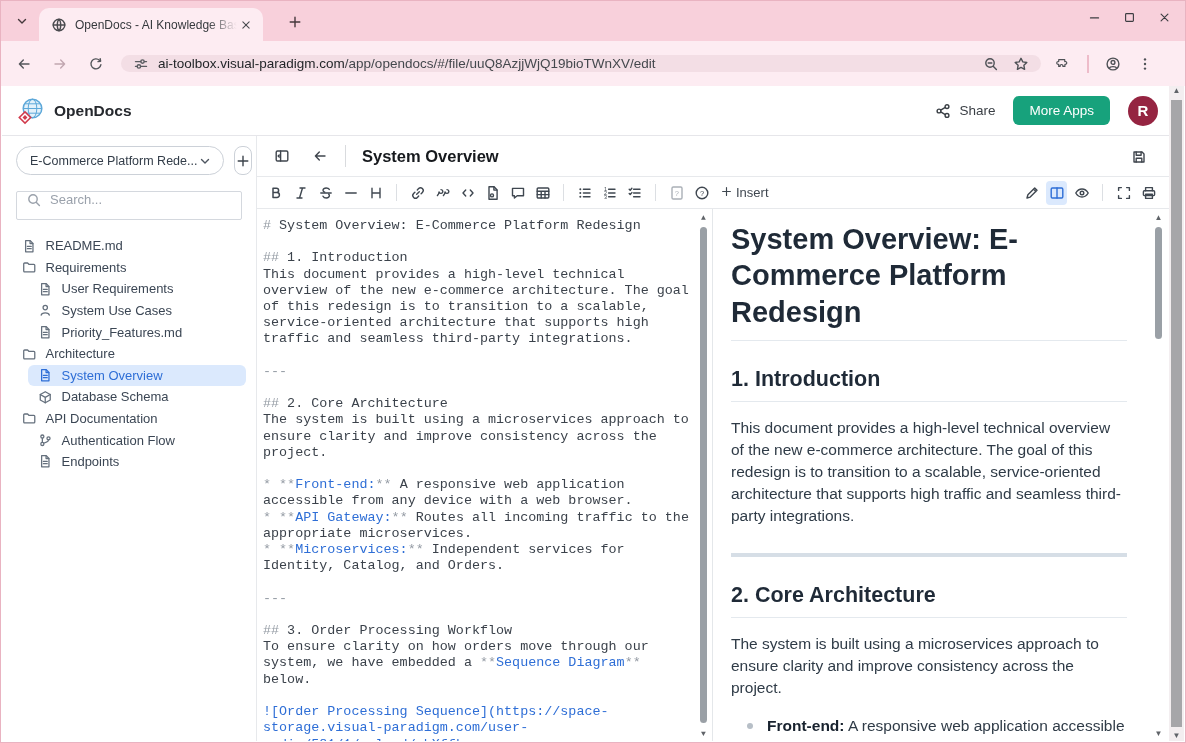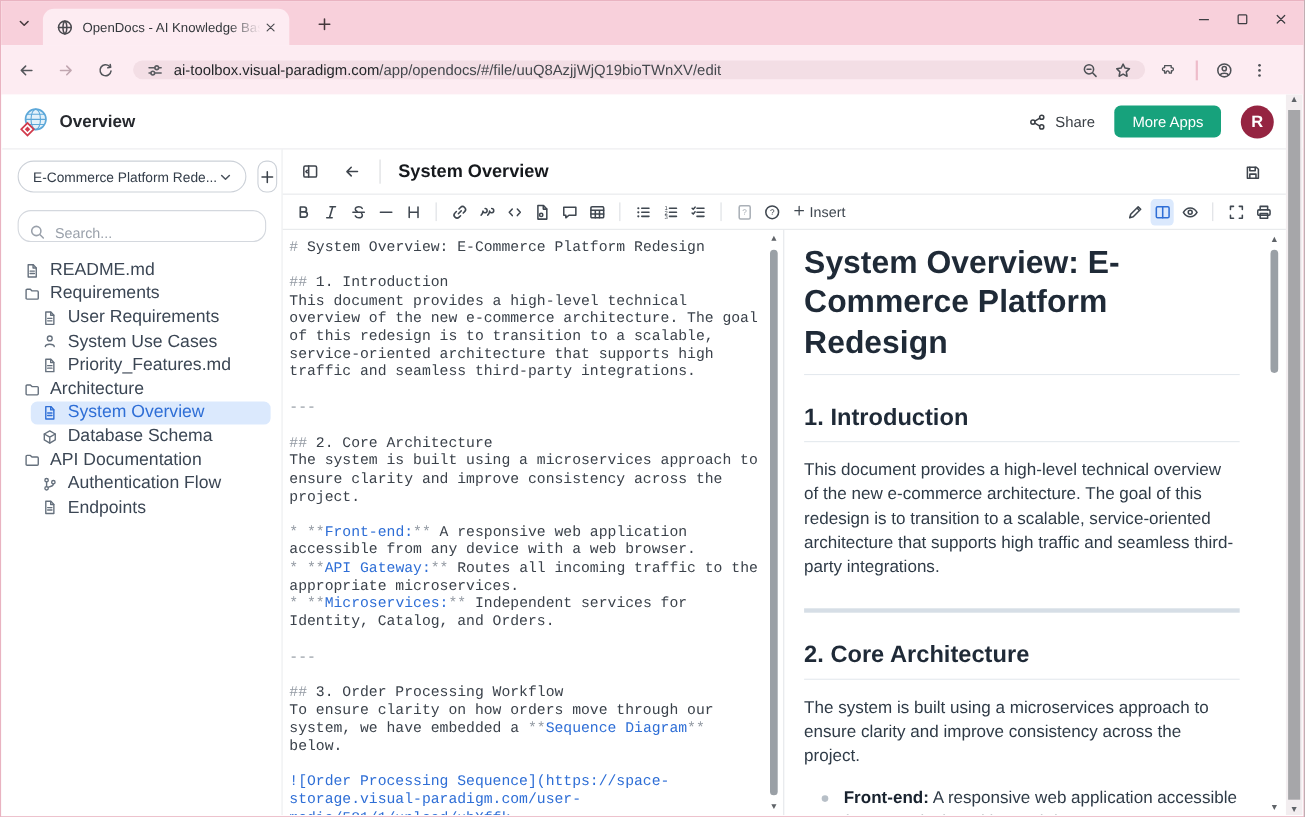--- a/index.html
+++ b/index.html
@@ -49,30 +49,30 @@
   .more-apps-btn{background:var(--accent-green,#17a27c);color:#fff;font-size:13.5px;border:none;border-radius:6px;padding:7px 16px;font-family:inherit;}
   .avatar{width:30px;height:30px;border-radius:50%;background:var(--avatar-bg,#952441);color:#fff;font-size:15px;font-weight:700;display:flex;align-items:center;justify-content:center;}
 
   
   .sidebar{position:absolute;left:1px;top:135px;bottom:1px;width:255px;background:#fff;border-right:1px solid #e7e9ec;}
   .project-row{display:flex;align-items:center;margin:10px 12px 0 14px;gap:10px;}
   .project-select{flex:1;height:29px;border:1px solid #ccd1d8;border-radius:15px;display:flex;align-items:center;padding:0 10px 0 13px;}
   .project-select-label{flex:1;font-size:12.5px;color:#333d49;white-space:nowrap;overflow:hidden;}
   .project-select .icon{color:#4d555f;}
   .add-project-btn{width:29px;height:29px;border:1px solid #ccd1d8;border-radius:8px;background:#fff;color:#3c434b;display:flex;align-items:center;justify-content:center;}
-  .search-box{margin:16px 14px 0 14px;height:29px;border:1px solid #d4d8de;border-radius:12px;display:flex;align-items:flex-end;padding:0 9px;gap:8px;}
+  .search-box{margin:16px 14px 0 14px;height:29px;border:1px solid #d4d8de;border-radius:2px;display:flex;align-items:flex-start;padding:0 9px;gap:8px;}
   .search-box .icon{color:#9aa1ab;}
   .search-input{border:none;outline:none;flex:1;font-size:13px;font-family:inherit;color:#333;background:transparent;}
   .search-input::placeholder{color:#9aa1ab;}
   .file-tree{margin-top:15px;}
   .tree-item{display:flex;align-items:center;gap:9px;height:21.6px;margin:0 10px 0 10px;padding-left:10px;border-radius:6px;cursor:default;}
   .tree-item.lvl1{margin-left:26px;}
   .tree-item .ticon{color:#65707d;flex:0 0 auto;}
   .tree-item .ticon svg{width:14.5px;height:14.5px;}
-  .tree-item .tlabel{font-size:16px;color:#3b4654;white-space:nowrap;}
+  .tree-item .tlabel{font-size:13px;color:#3b4654;white-space:nowrap;}
   .tree-item.selected{background:var(--selected-bg,#dbe9fd);}
   .tree-item.selected .tlabel,.tree-item.selected .ticon{color:var(--link-blue,#2e6ed6);}
 
   
   .content{position:absolute;left:256px;top:135px;right:16px;bottom:1px;background:#fff;}
   .doc-header{position:absolute;left:0;right:0;top:0;height:40px;display:flex;align-items:center;padding-left:14px;}
   .doc-header .icon{color:#3f454d;}
   .dh-sep{width:1px;height:22px;background:#d9dbde;margin:0 16px 0 14px;}
   .doc-title{font-size:16.5px;font-weight:700;color:#16191d;}
   .panel-toggle{width:22px;height:22px;}
@@ -240,21 +240,21 @@
           <svg viewBox="0 0 30 30" fill="none">
             <circle cx="16.5" cy="12.5" r="9.3" fill="#e3f1fa" stroke="#5da8d9" stroke-width="1.5"></circle>
             <ellipse cx="16.5" cy="12.5" rx="4.3" ry="9.3" stroke="#5da8d9"></ellipse>
             <path d="M7.3 12.5h18.4M8.7 7.8h15.6M8.7 17.2h15.6" stroke="#5da8d9"></path>
             <g transform="translate(9,21.5) rotate(45)">
               <rect x="-4.8" y="-4.8" width="9.6" height="9.6" fill="#d13a4c"></rect>
               <rect x="-2.5" y="-2.5" width="5" height="5" fill="none" stroke="#fff" stroke-width="1.5"></rect>
             </g>
           </svg>
         </span>
-      <span class="brand-name">Overview</span>
+      <span class="brand-name">OpenDocs</span>
     </div>
     <div class="header-right">
       <span class="share-btn">
         <span class="icon">
             <svg viewBox="0 0 16 16" fill="none" stroke="currentColor" stroke-width="1.4" stroke-linecap="round" stroke-linejoin="round">
               <circle cx="12" cy="3.6" r="1.9"></circle>
               <circle cx="4" cy="8" r="1.9"></circle>
               <circle cx="12" cy="12.4" r="1.9"></circle>
               <path d="M5.7 7.1l4.6-2.7M5.7 8.9l4.6 2.7"></path>
             </svg>

